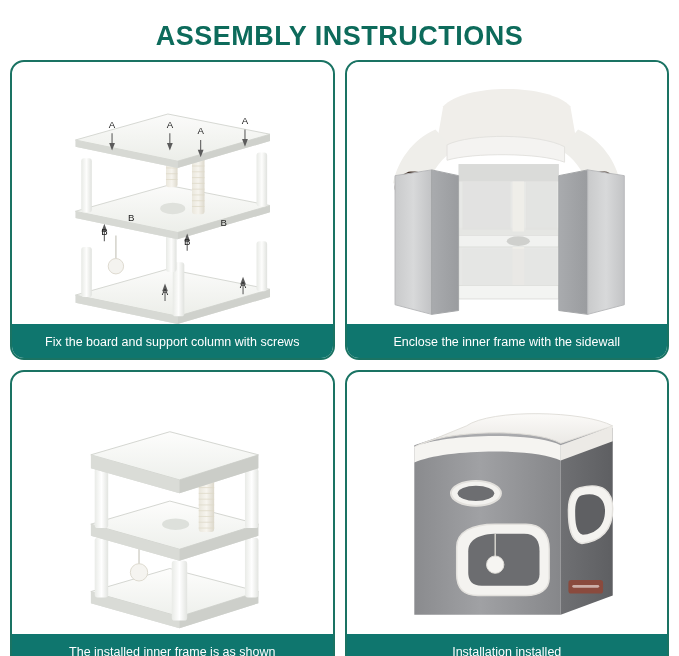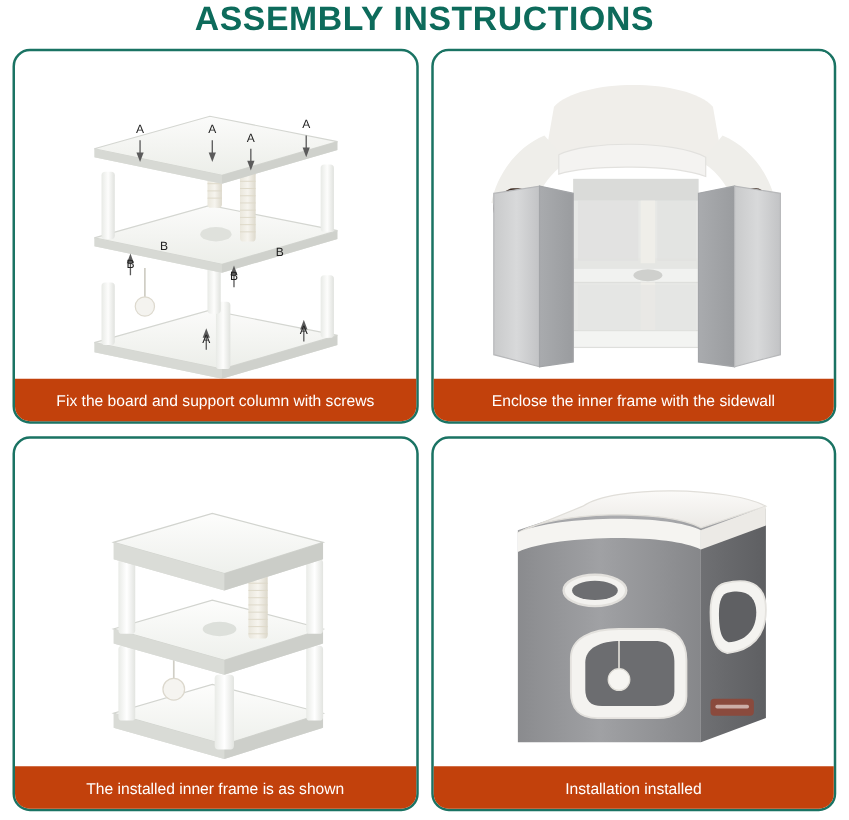--- a/index.html
+++ b/index.html
@@ -19,21 +19,21 @@
     height: 656px;
     box-sizing: border-box;
     padding: 0 10px;
   }
   .title {
     text-align: center;
     font-size: 27px;
     font-weight: bold;
     letter-spacing: 0.5px;
     color: #0d6b5b;
-    padding-top: 0;
+    padding-top: 21px;
     padding-bottom: 8px;
     font-family: "Liberation Sans", sans-serif;
   }
   .grid {
     display: grid;
     grid-template-columns: 1fr 1fr;
     grid-template-rows: 1fr 1fr;
     gap: 10px 10px;
     width: 659px;
     height: 610px;
@@ -53,21 +53,21 @@
     top: 0;
     bottom: 34px;
     overflow: hidden;
   }
   .caption {
     position: absolute;
     left: -2px;
     right: -2px;
     bottom: -2px;
     height: 36px;
-    background: #c2410c;
+    background: #0f766e;
     color: #ffffff;
     display: flex;
     align-items: center;
     justify-content: center;
     font-size: 12.5px;
     border-bottom-left-radius: 13px;
     border-bottom-right-radius: 13px;
     text-align: center;
     padding: 0 6px;
     box-sizing: border-box;

